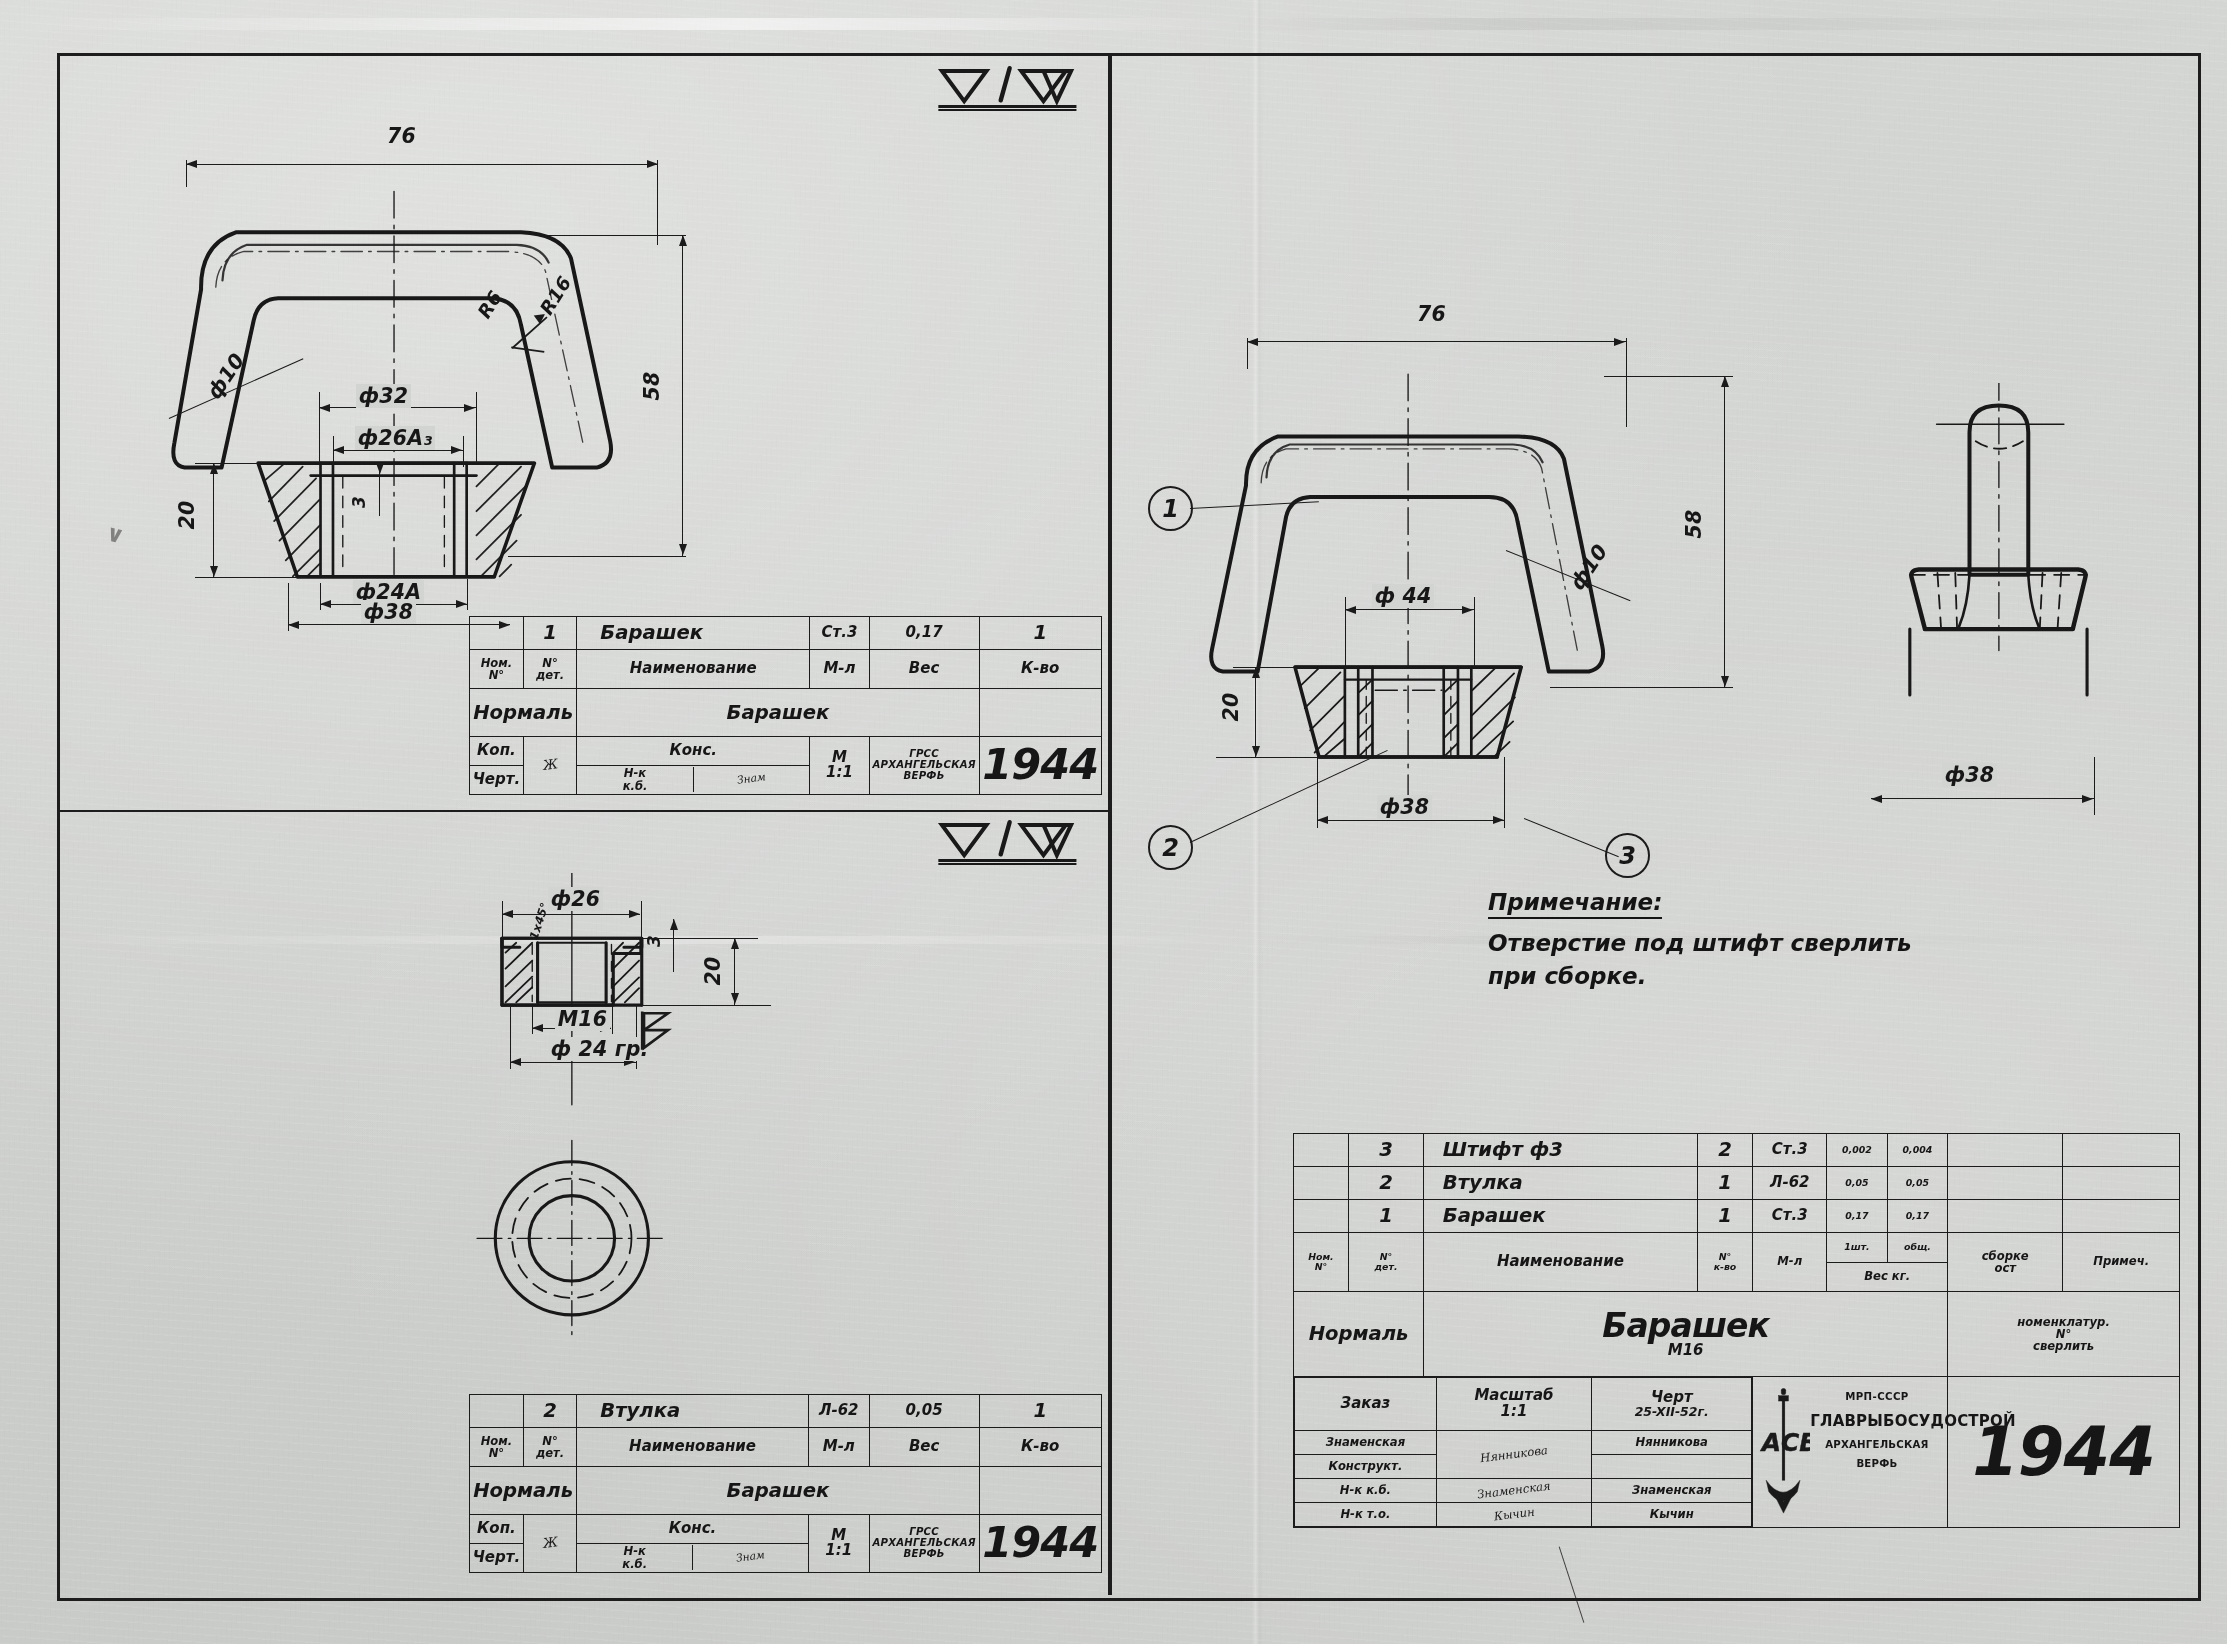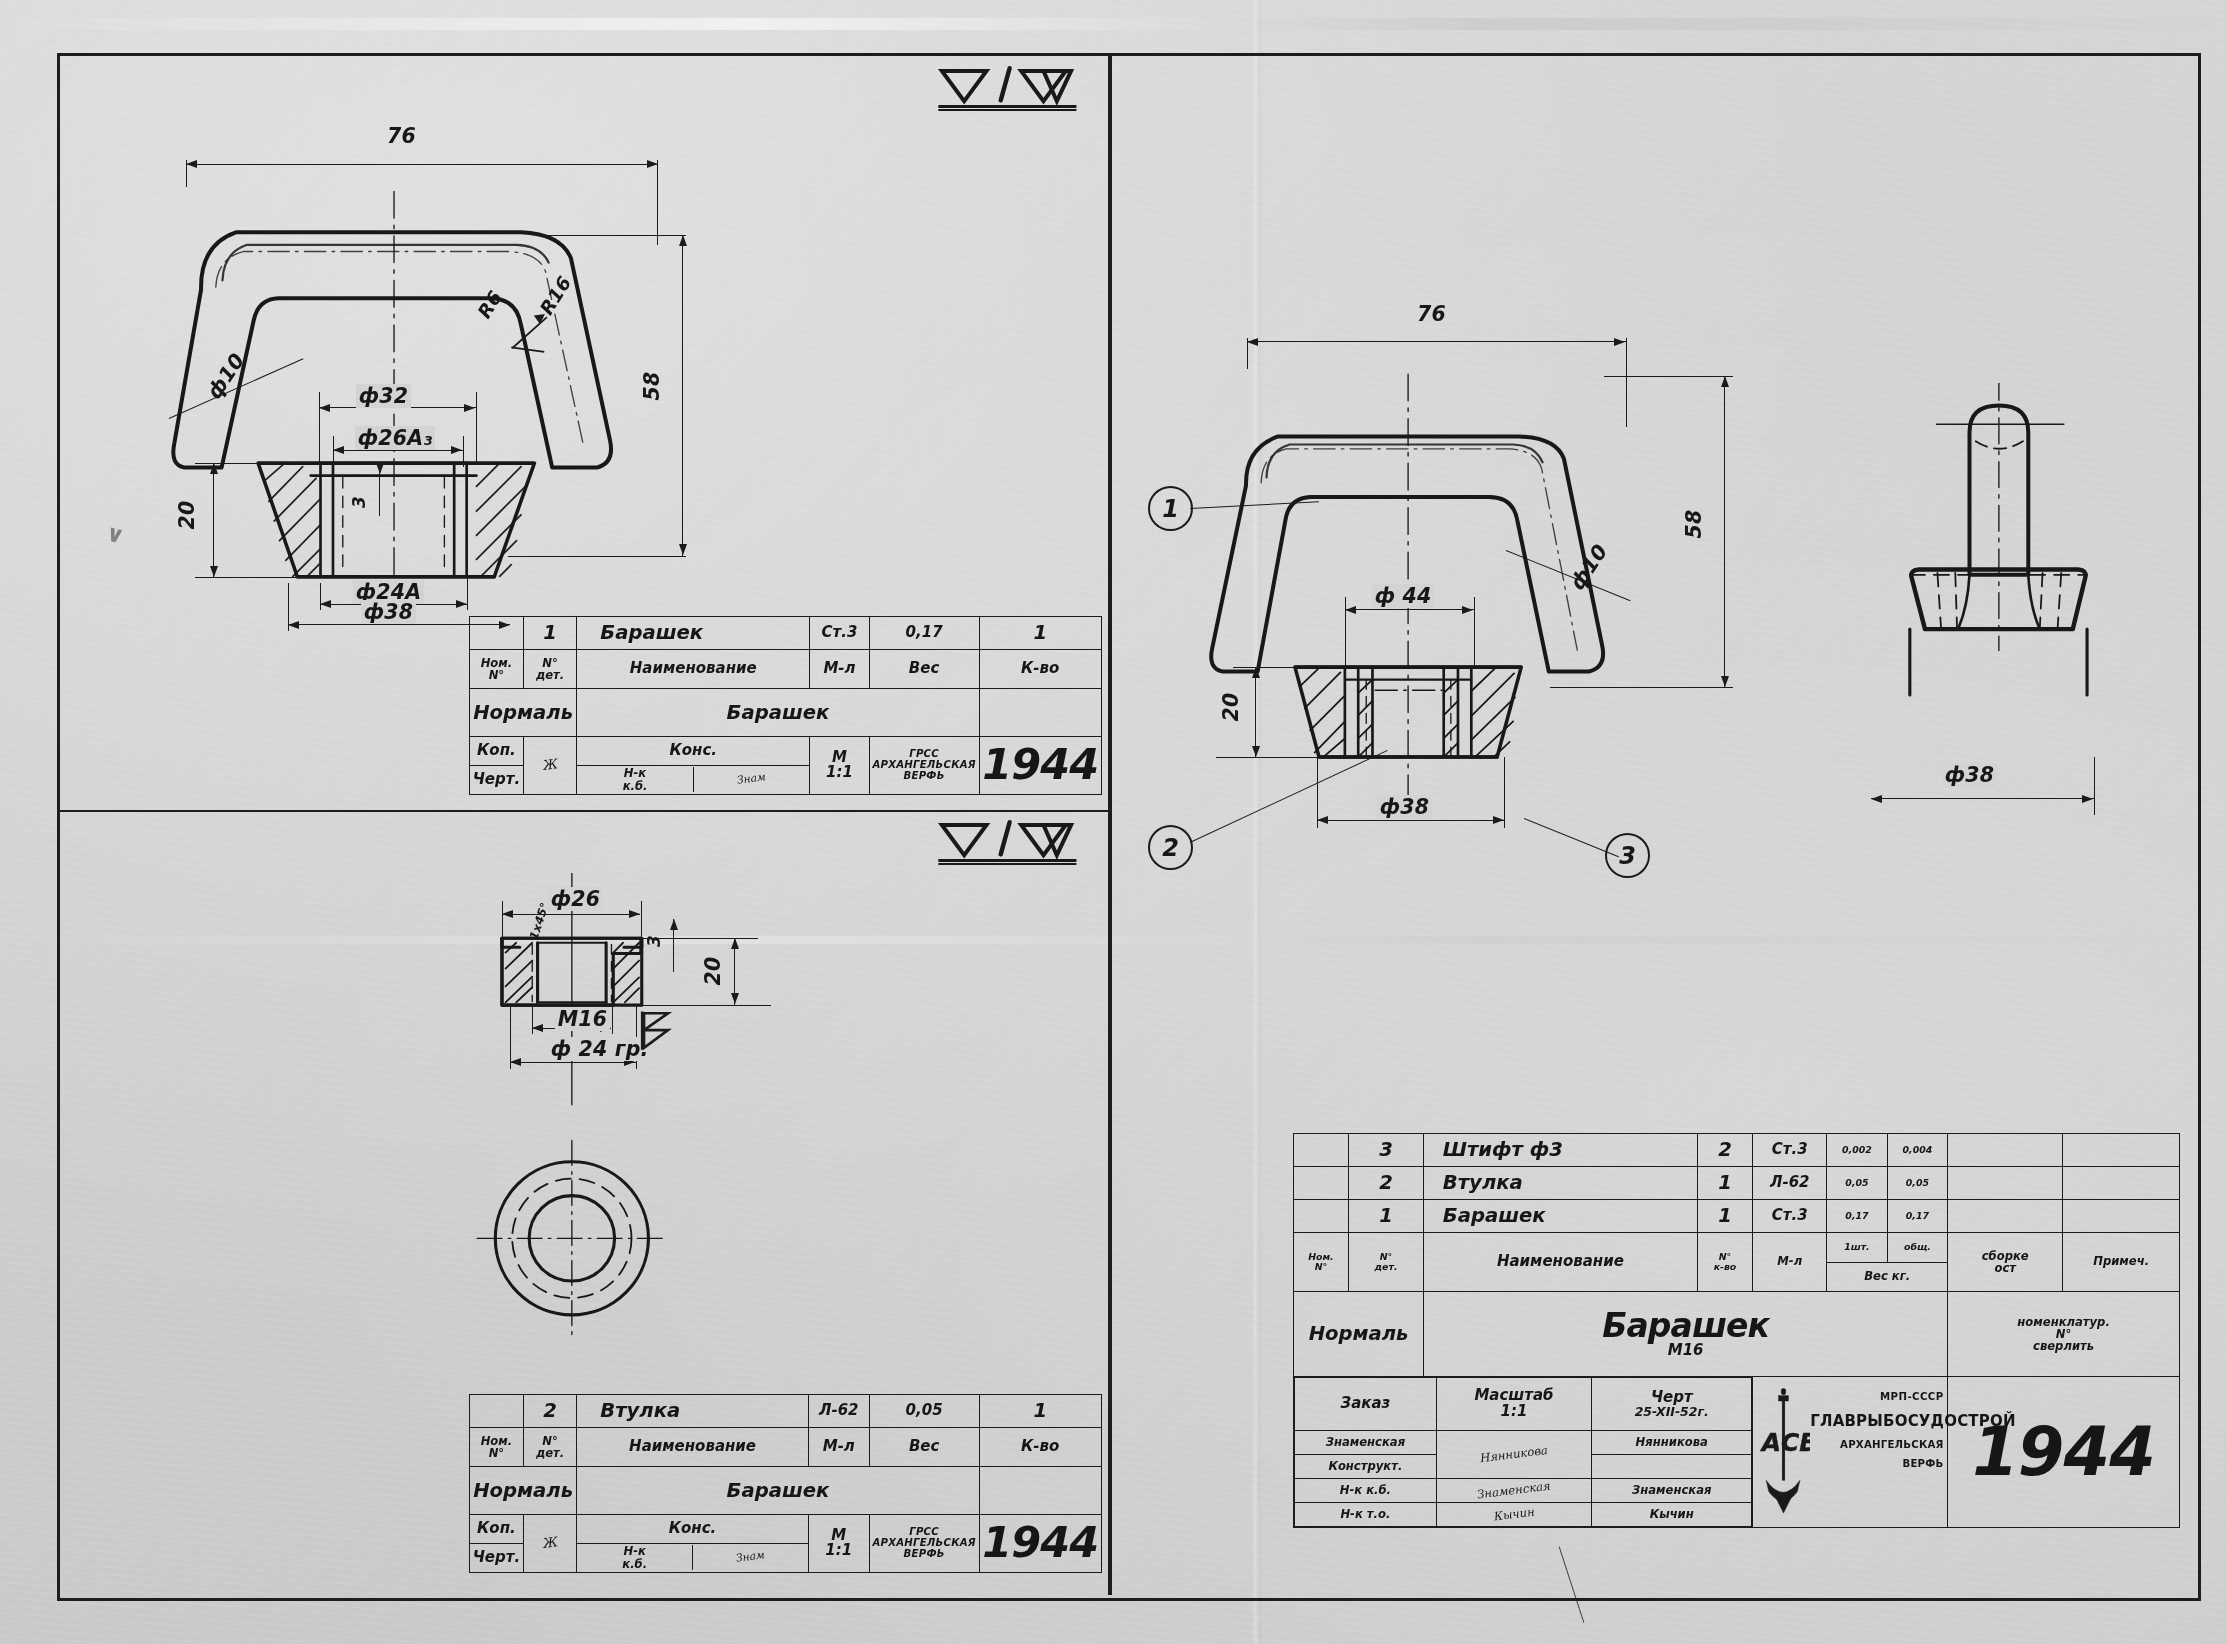--- a/index.html
+++ b/index.html
@@ -431,20 +431,25 @@
       </g>
     </svg>
   </div>
 
   <div class="ln hl" style="left:1871px;top:798px;width:223px;"></div>
   <div class="arrowL" style="left:1871px;top:795px;"></div>
   <div class="arrowR" style="left:2082px;top:795px;"></div>
   <div class="ln vl" style="left:2094px;top:757px;height:58px;"></div>
   <div class="ink dim" style="left:1942px;top:763px;background:#d2d4d1;padding:0 2.7px;">ф38</div>
 
+  <div id="note">
+    <div class="nt"><span class="und">Примечание:</span></div>
+    <div class="nt" style="margin-top:11.6px;">Отверстие под штифт сверлить</div>
+    <div class="nt" style="margin-top:6.2px;">при сборке.</div>
+  </div>
 
   <table class="tb" style="left:469px;top:616px;width:633px;">
     <tbody>
         <tr style="height:33px;">
       <td class="mid" style="width:38px;"></td>
       <td class="big" style="width:48px;">1</td>
       <td class="big" style="width:287px;text-align:left;padding-left:23px;">Барашек</td>
       <td class="mid" style="width:67px;">Ст.3</td>
       <td class="mid" style="width:50px;">0,17</td>
       <td class="big" style="width:54px;">1</td>
@@ -727,21 +732,21 @@
             <g stroke="#1a1a1a" fill="#1a1a1a">
               <rect x="54" y="8" width="10" height="14" rx="4"></rect>
               <rect x="48" y="24" width="22" height="12"></rect>
               <rect x="56" y="36" width="6" height="178"></rect>
               <text x="10" y="148" font-family="DejaVu Sans" font-size="56" font-weight="700" fill="#1a1a1a">АСВ</text>
               <path d="M20 214 Q58 268 96 214 L90 240 Q58 282 26 240 Z"></path>
               <path d="M34 238 L59 288 L84 238 L59 262 Z"></path>
             </g>
           </svg>
         </div>
-        <div style="position:absolute;left:57px;top:15px;right:3.6px;text-align:right;" class="upr2">
+        <div style="position:absolute;left:57px;top:15px;right:3.6px;text-align:center;" class="upr2">
           <div style="margin-bottom:11.6px;letter-spacing:0.4px;">МРП-СССР</div>
           <div style="margin-bottom:10.7px;font-size:15px;">ГЛАВРЫБОСУДОСТРОЙ</div>
           <div style="margin-bottom:9px;">АРХАНГЕЛЬСКАЯ</div>
           <div>ВЕРФЬ</div>
         </div>
       </td>
       <td colspan="2" class="huge" style="font-size:67px;">1944</td>
     </tr>
   </tbody>
     </table>

